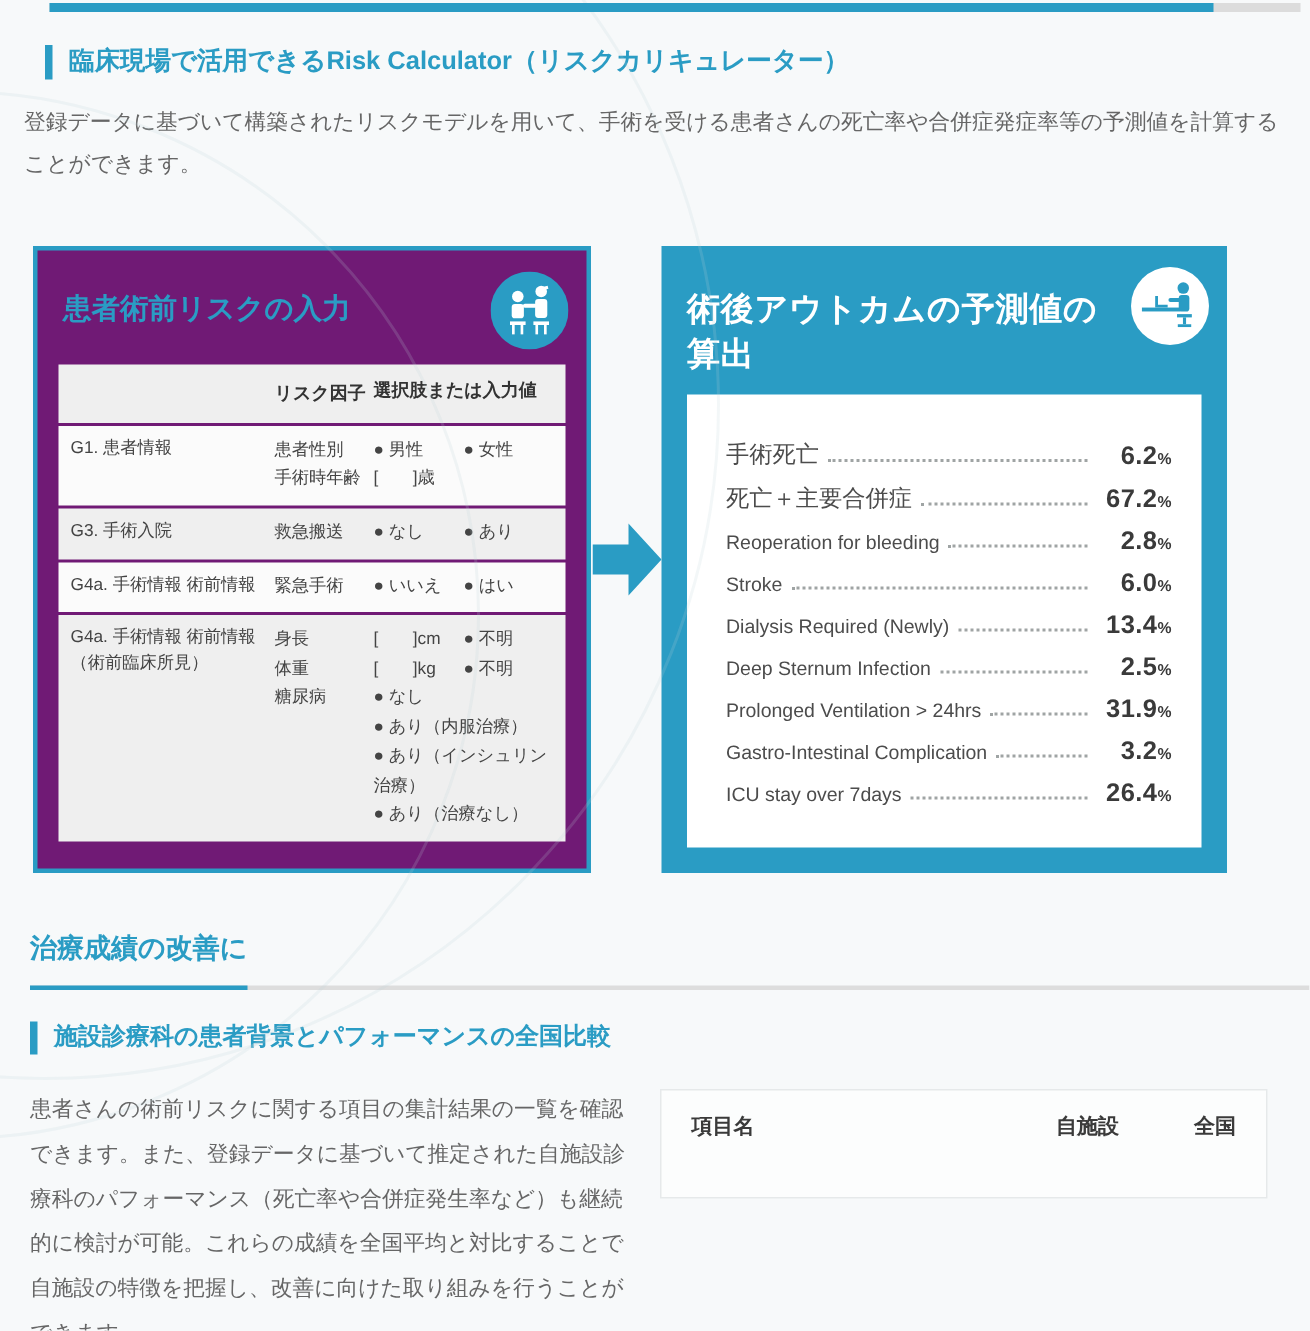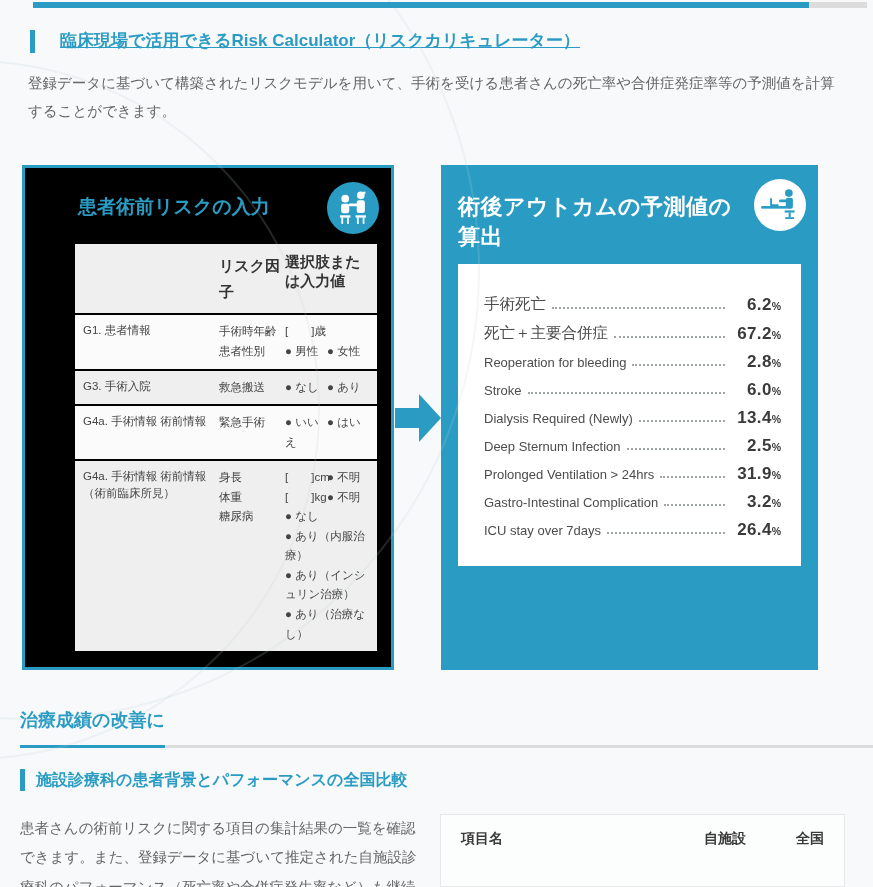--- a/index.html
+++ b/index.html
@@ -14,36 +14,36 @@
   .bg-curve.c1 { width:900px; height:900px; left:-420px; top:-180px; }
   .bg-curve.c2 { width:700px; height:700px; left:-380px; top:60px; }
 
   
   .progress-track { position:absolute; top:2px; left:33px; width:834px; height:6px; background:#dcdcdc; }
   .progress-fill { height:100%; background:var(--accent); }
 
   
   .page-title {
     margin:30px 20px 0 30px; font-size:17px; font-weight:bold; color:var(--accent);
-    border-left:5px solid var(--accent); padding-left:25px; line-height:1.35;text-decoration:underline;
+    border-left:5px solid var(--accent); padding-left:11px; line-height:1.35;
   }
   .intro { margin:15px 12px 0 12px; font-size:14.5px; line-height:1.95; color:var(--txt); }
-  .intro p { margin:16px; }
+  .intro p { margin:4px; }
 
   
   .figure-row { display:flex; align-items:stretch; margin:40px 0 0 22px; width:798px; }
 
-  .input-box { width:372px; min-height:346px; background:#000000; border:3px solid var(--accent); padding-bottom:14px;padding-left:36px; }
+  .input-box { width:372px; min-height:346px; background:#701a75; border:3px solid var(--accent); padding-bottom:14px; }
   .box-head { display:flex; justify-content:space-between; align-items:flex-start; padding:14px 12px 6px 17px; }
   .input-title { font-size:19px; font-weight:bold; color:var(--accent); margin-top:12px; }
   .circle-icon { width:52px; height:52px; flex:0 0 52px; }
 
   .risk-table { margin:4px 14px 0 14px; font-size:11.5px; color:#444; }
   .t-row { display:flex; padding:7px 8px; margin-bottom:2px; background:#fbfbfb; }
-  .t-row.head { background:var(--shade); font-weight:bold; color:#333; font-size:15px; padding:9px 8px; }
+  .t-row.head { background:var(--shade); font-weight:bold; color:#333; font-size:12px; padding:9px 8px; }
   .t-body .t-row:nth-child(even) { background:var(--shade); }
   .t-group { width:136px; flex:0 0 136px; padding-right:4px; line-height:1.5; }
   .t-lines { flex:1; }
   .t-line { display:flex; }
   .t-factor { width:66px; flex:0 0 66px; line-height:1.7; }
   .t-opts { flex:1; display:flex; flex-wrap:wrap; }
   .opt { width:100%; line-height:1.7; }
   .opt.half { width:50%; }
 
   .arrow-wrap { width:47px; flex:0 0 47px; display:flex; align-items:center; justify-content:center; }
@@ -120,31 +120,31 @@
       <div class="t-row head">
         <div class="t-group"></div>
         <div class="t-factor">リスク因子</div>
         <div class="t-opts">選択肢または入力値</div>
       </div>
       <div class="t-body">
   <div class="t-row">
     <div class="t-group">G1. 患者情報</div>
     <div class="t-lines">
   <div class="t-line">
-    <div class="t-factor">手術時年齢</div>
-    <div class="t-opts">
-                  <span class="opt">[　　]歳</span>
-                </div>
-  </div>
-
-  <div class="t-line">
     <div class="t-factor">患者性別</div>
     <div class="t-opts">
                   <span class="opt half">● 男性</span>
                   <span class="opt half">● 女性</span>
+                </div>
+  </div>
+
+  <div class="t-line">
+    <div class="t-factor">手術時年齢</div>
+    <div class="t-opts">
+                  <span class="opt">[　　]歳</span>
                 </div>
   </div>
 </div>
   </div>
 
   <div class="t-row">
     <div class="t-group">G3. 手術入院</div>
     <div class="t-lines">
   <div class="t-line">
     <div class="t-factor">救急搬送</div>

